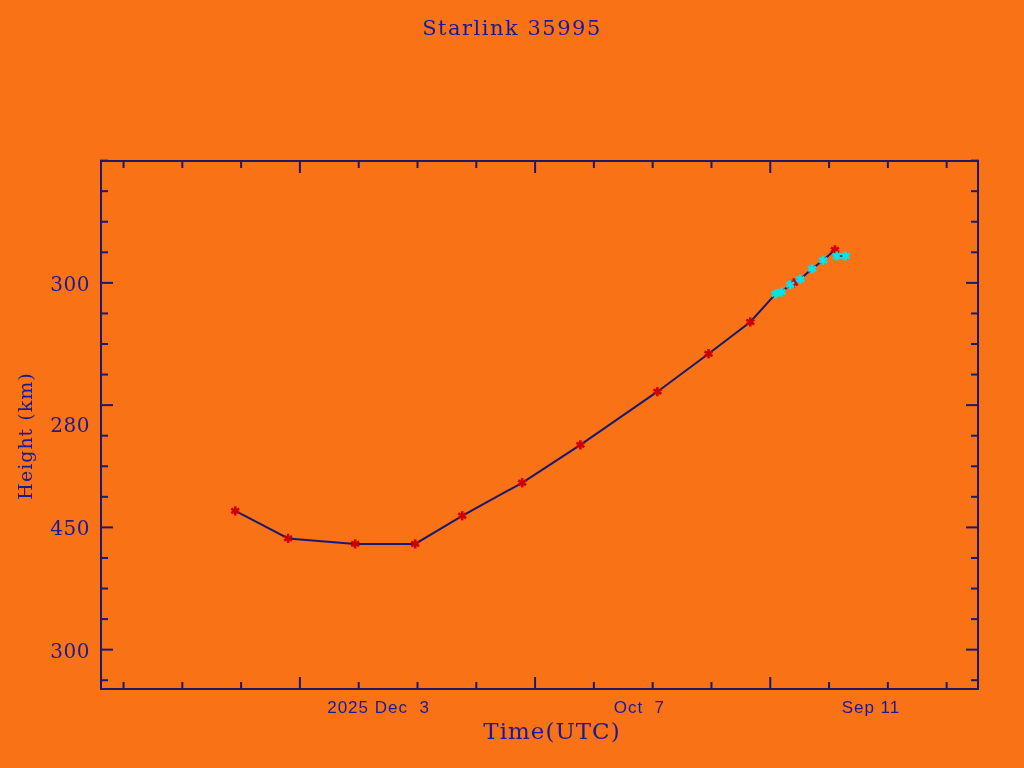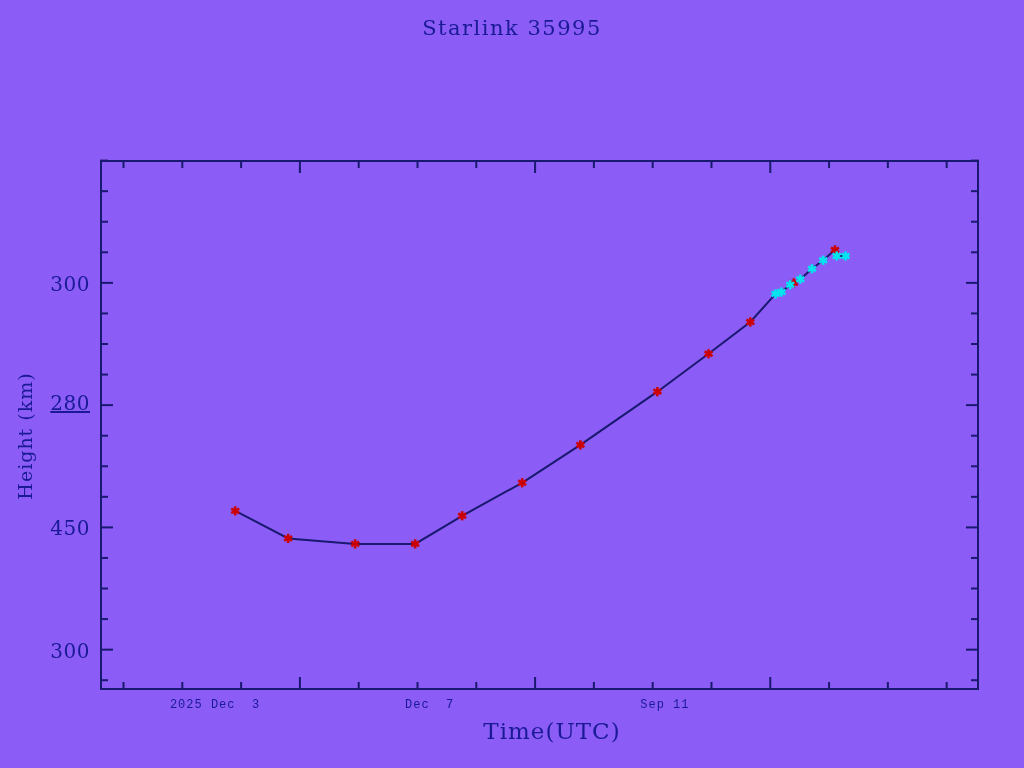--- a/index.html
+++ b/index.html
@@ -10,21 +10,21 @@
     overflow: hidden;
   }
   body {
     font-family: "DejaVu Serif", "Liberation Serif", serif;
     color: #191970;
   }
   #stage {
     position: relative;
     width: 1024px;
     height: 768px;
-    background: #8b5cf6;
+    background: #f97316;
   }
   #chart-title {
     position: absolute;
     left: 0; top: 16px;
     width: 1024px;
     text-align: center;
     font-size: 21px;
     letter-spacing: 1.5px;
     color: #1a1a96;
     font-family: "DejaVu Serif", "Liberation Serif", serif;
@@ -48,26 +48,26 @@
     position: absolute;
     text-align: right;
     width: 70px;
     font-size: 20px;
     color: #1a1a96;
     letter-spacing: 0.5px;
     font-family: "DejaVu Serif", "Liberation Serif", serif;
   }
   .xtick-label {
     position: absolute;
-    text-align: left;
-    font-size: 12px;
+    text-align: right;
+    font-size: 17px;
     color: #1a1a96;
     letter-spacing: 1px;
     white-space: pre;
-    font-family: Liberation Mono, monospace;
+    font-family: Liberation Sans, sans-serif;
   }
   #ylabel {
     position: absolute;
     left: -75px;
     top: 425px;
     width: 200px;
     text-align: center;
     font-size: 19px;
     color: #1a1a96;
     letter-spacing: 1px;
@@ -268,21 +268,21 @@
       </g>
       <g>
         <line x1="845.533110367893" y1="251.37462514417555" x2="845.533110367893" y2="260.57462514417557" stroke="#00e5ee" stroke-width="2.6" stroke-linecap="butt"></line>
         <line x1="849.5168272253014" y1="253.67462514417554" x2="841.5493935104845" y2="258.27462514417556" stroke="#00e5ee" stroke-width="2.6" stroke-linecap="butt"></line>
         <line x1="849.5168272253014" y1="258.27462514417556" x2="841.5493935104845" y2="253.67462514417554" stroke="#00e5ee" stroke-width="2.6" stroke-linecap="butt"></line>
       </g>
     </svg>
 
   <div id="tick-labels">
       <div class="ytick-label" style="left: 20px; top: 271.872px;">300</div>
-      <div class="ytick-label" style="left: 20px; top: 391px; text-decoration: underline;">280</div>
+      <div class="ytick-label" style="left: 20px; top: 413px;">280</div>
       <div class="ytick-label" style="left: 20px; top: 516.393px;">450</div>
       <div class="ytick-label" style="left: 20px; top: 638.654px;">300</div>
       <div class="xtick-label" style="width: 260px; left: 169.906px; top: 698px;">2025 Dec  3</div>
-      <div class="xtick-label" style="width: 260px; left: 405.09px; top: 698px;">Dec  7</div>
+      <div class="xtick-label" style="width: 260px; left: 405.09px; top: 698px;">Oct  7</div>
       <div class="xtick-label" style="width: 260px; left: 640.274px; top: 698px;">Sep 11</div>
     </div>
 
 </div>
 
 </body></html>

